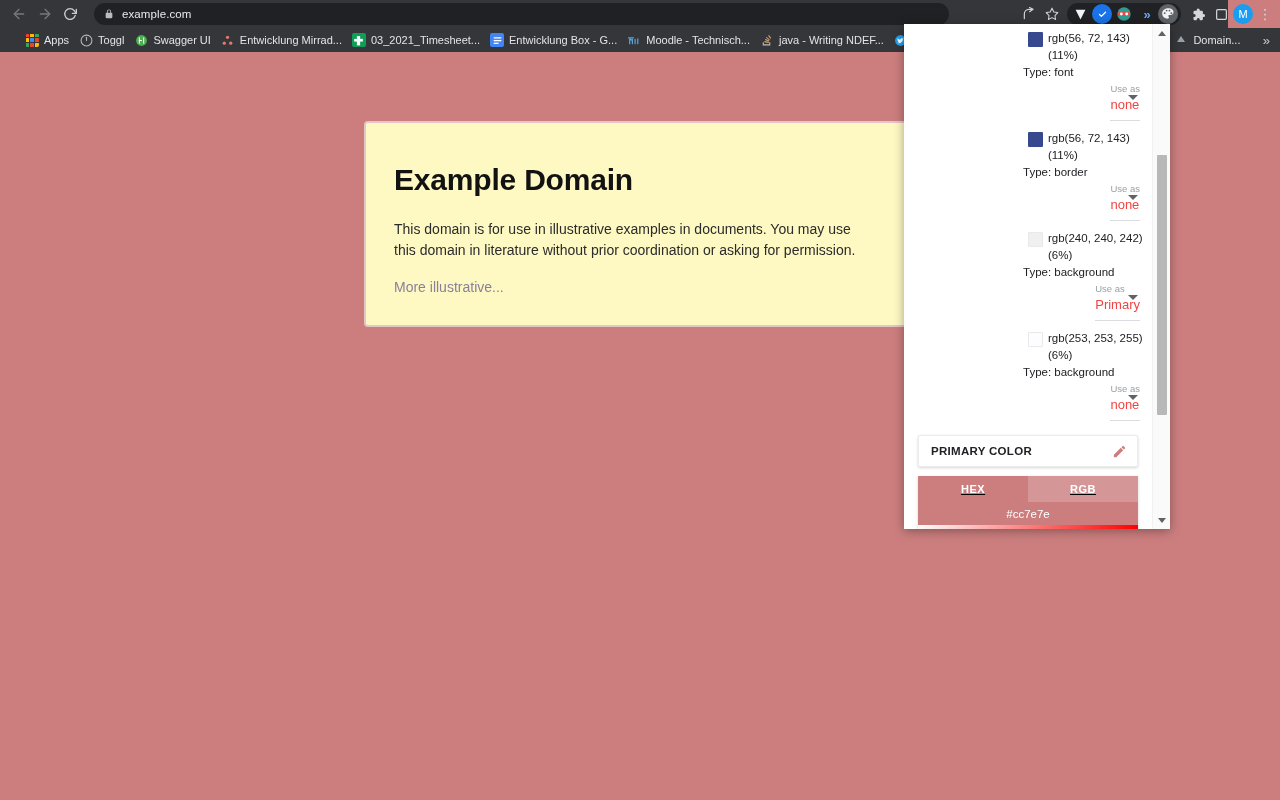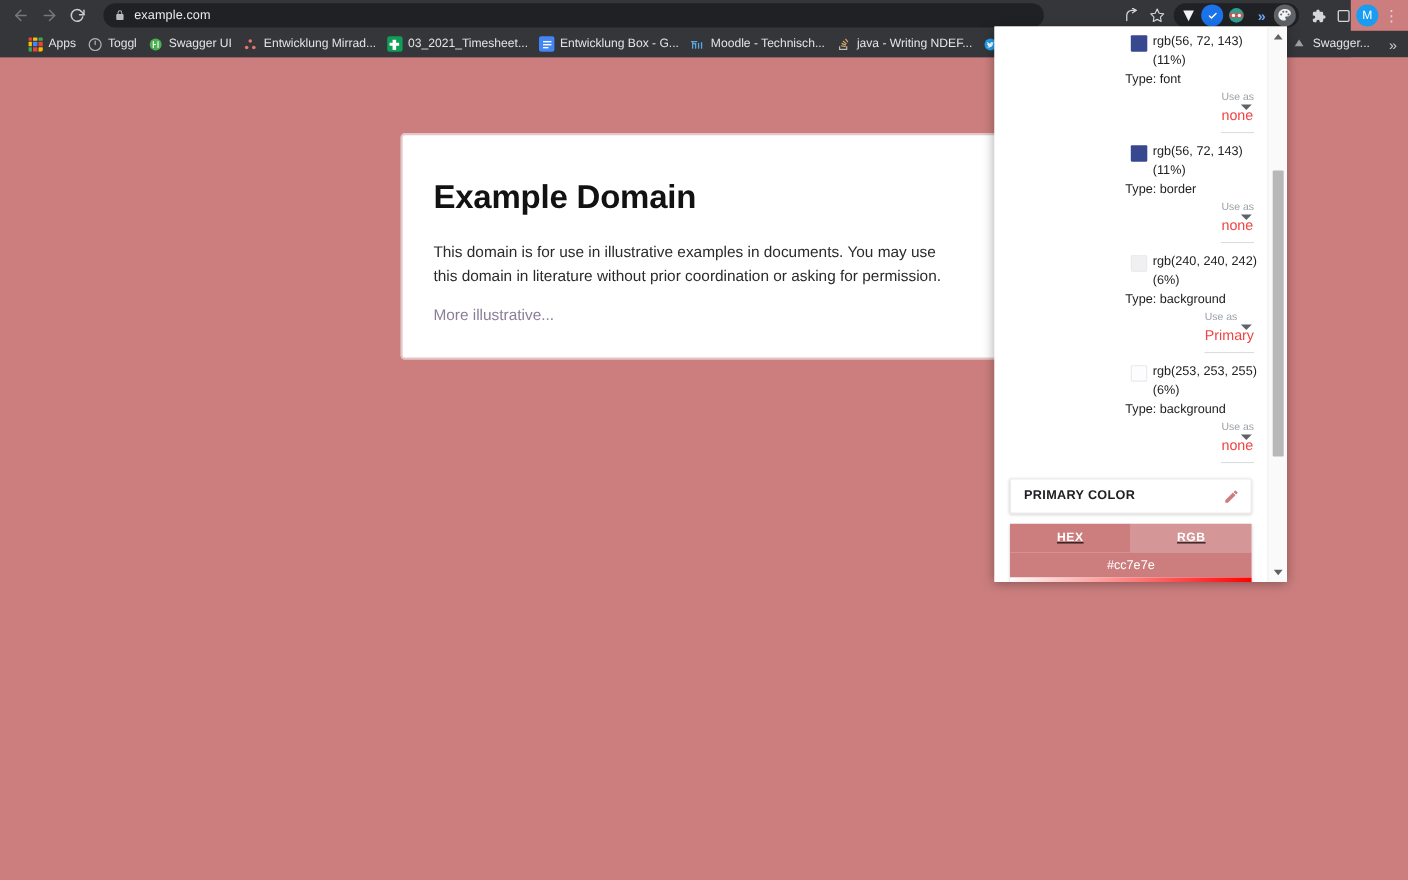--- a/index.html
+++ b/index.html
@@ -148,21 +148,21 @@
     position: absolute;
     top: 52px; left: 0;
     width: 1280px; height: 748px;
     background: #cc7e7e;
     overflow: hidden;
   }
   .content-card {
     position: absolute;
     left: 364px; top: 69px;
     width: 600px; height: 206px;
-    background: #ffffff;
+    background: #fef9c3;
     border: 2px solid #e3c6c6;
     border-radius: 4px;
     padding: 40px 28px 0 28px;
   }
   .card-title {
     font-size: 30px;
     font-weight: bold;
     color: #121212;
     margin: 0 0 22px 0;
     letter-spacing: -.2px;
@@ -555,21 +555,21 @@
       </span>
       <span class="bm-label">Control C</span>
     </div>
 
     <div class="bm" style="margin-left:205px">
       <span class="bm-ico">
         <svg width="12" height="12" viewBox="0 0 24 24" fill="#9aa0a6">
           <polygon points="12 4 20 16 4 16"></polygon>
         </svg>
       </span>
-      <span class="bm-label">Swagger...</span>
+      <span class="bm-label">Domain...</span>
     </div>
 
     <div class="bm-overflow">»</div>
   </div>
 </div>
 
 <div class="page-viewport">
   <div class="content-card">
     <h1 class="card-title">Example Domain</h1>
     <p class="card-para">This domain is for use in illustrative examples in documents. You may use this domain in literature without prior coordination or asking for permission.</p>

